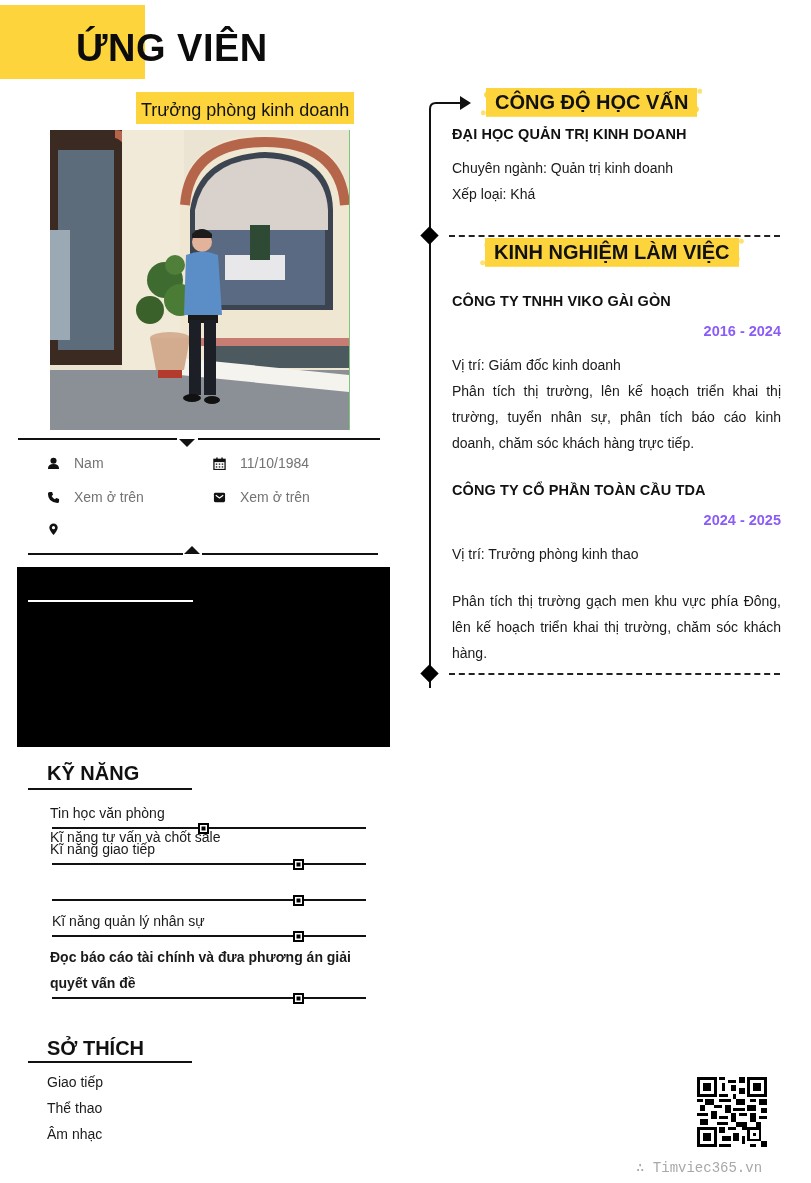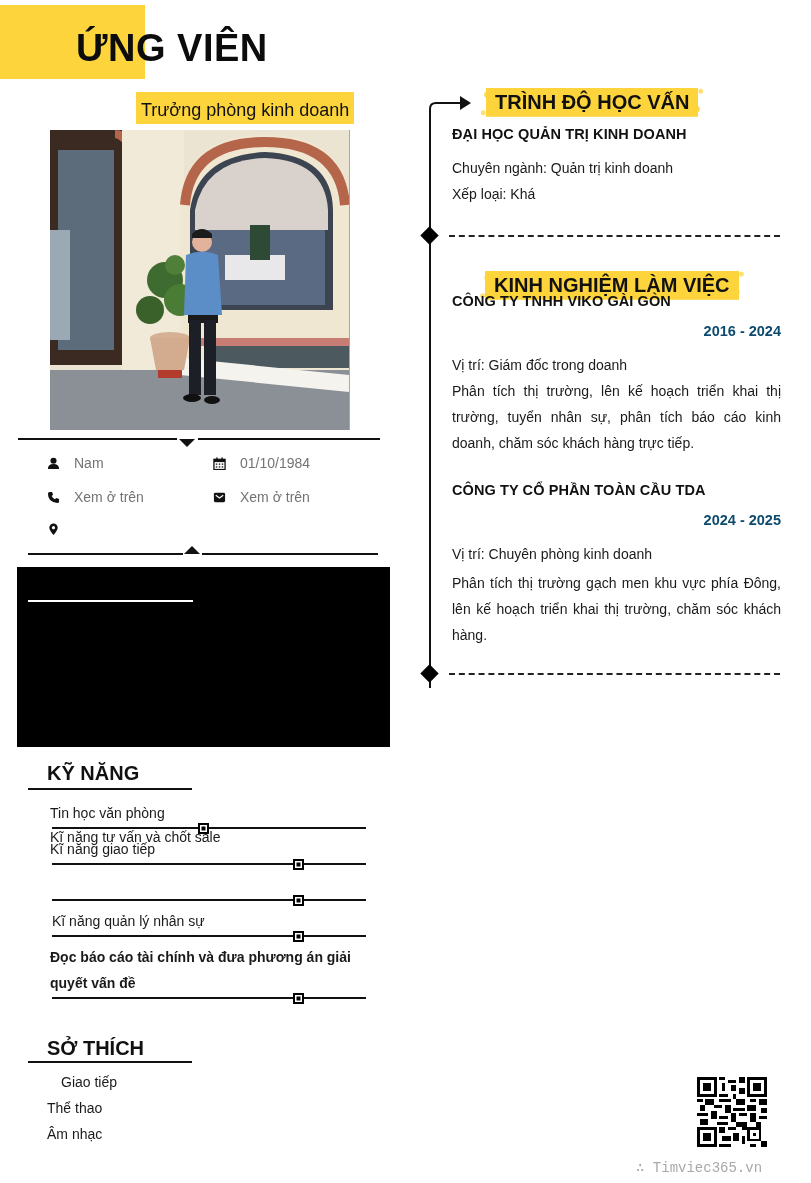--- a/index.html
+++ b/index.html
@@ -57,21 +57,21 @@
       radial-gradient(circle at 99% 20%, rgba(253,212,60,0.7) 0 2px, transparent 3px),
       linear-gradient(#fdd43c, #fdd43c);
     background-size: 100% 100%, 100% 100%, 100% 100%, 100% 100%, calc(100% - 10px) 80%;
     background-position: 0 0, 0 0, 0 0, 0 0, center center;
     background-repeat: no-repeat;
   }
 
   .r-heading { font-size: 14.5px; font-weight: 700; color: #111; letter-spacing: 0.1px; }
   .r-text { font-size: 14px; color: #1a1a1a; line-height: 26px; }
   .r-para { font-size: 14px; color: #1a1a1a; line-height: 26px; text-align: justify; width: 329px; }
-  .r-years { font-size: 14.5px; font-weight: 700; color: #0c4a6e; text-align: right; width: 329px; }
+  .r-years { font-size: 14.5px; font-weight: 700; color: #8b5cf6; text-align: right; width: 329px; }
 
   
   .qr { left: 697px; top: 1077px; width: 70px; height: 70px; }
   .watermark { left: 636px; top: 1159px; font-family: "Liberation Mono", "DejaVu Sans Mono", monospace; font-size: 14px; color: #a8a8a8; }
 </style>
 </head>
 <body>
 
 <div class="abs name-block"></div>
 <div class="abs name-text">ỨNG VIÊN</div>
@@ -145,21 +145,21 @@
         <g fill="#111">
           <rect x="3" y="7" width="1.6" height="1.4"></rect>
           <rect x="6.2" y="7" width="1.6" height="1.4"></rect>
           <rect x="9.4" y="7" width="1.6" height="1.4"></rect>
           <rect x="3" y="10" width="1.6" height="1.4"></rect>
           <rect x="6.2" y="10" width="1.6" height="1.4"></rect>
           <rect x="9.4" y="10" width="1.6" height="1.4"></rect>
         </g>
       </svg>
   </span>
-  <span>01/10/1984</span>
+  <span>11/10/1984</span>
 </div>
 
 <div class="abs info-row" style="left:46px; top:488px;">
   <span class="info-icon">
     <svg viewBox="0 0 14 14">
         <path d="M3 1 L5.5 1 L6.5 4 L5 5.5 Q6.5 8.5 8.5 9 L10 7.5 L13 8.5 L13 11 Q13 13 11 13 Q1 12 1 3 Q1 1 3 1 Z" fill="#111"></path>
       </svg>
   </span>
   <span>Xem ở trên</span>
 </div>
@@ -219,52 +219,52 @@
 <div class="abs skill-handle" style="left:293px; top:931px;"></div>
 
 <div class="abs" style="left:50px; top:944px;font-weight:bold;">
   <div class="skill-label">Đọc báo cáo tài chính và đưa phương án giải quyết vấn đề</div>
 </div>
 <div class="abs skill-track" style="left:52px; top:997px;"></div>
 <div class="abs skill-handle" style="left:293px; top:993px;"></div>
 
 <div class="abs section-title" style="left:47px; top:1037px;">SỞ THÍCH</div>
 <div class="abs section-underline" style="left:28px; top:1061px;"></div>
-<div class="abs hobby" style="left:61px; top:1069px;text-align:right;">Giao tiếp</div>
+<div class="abs hobby" style="left:47px; top:1069px;text-align:right;">Giao tiếp</div>
 <div class="abs hobby" style="left:47px; top:1095px;">Thể thao</div>
 <div class="abs hobby" style="left:47px; top:1121px;">Âm nhạc</div>
 
 <svg class="abs" style="left:426px; top:93px;" width="48" height="22" viewBox="0 0 48 22">
   <path d="M4 22 L4 16 Q4 10 10 10 L36 10" stroke="#111" stroke-width="2" fill="none"></path>
   <path d="M34 3 L45 10 L34 17 Z" fill="#111"></path>
 </svg>
 <div class="abs tl-vert" style="top:114px; height:574px;"></div>
 
 <div class="abs tl-diamond" style="left:423px; top:229px;"></div>
 <div class="abs tl-dash" style="left:449px; top:235px; width:331px;"></div>
 
 <div class="abs tl-diamond" style="left:423px; top:667px;"></div>
 <div class="abs tl-dash" style="left:449px; top:673px; width:331px;"></div>
 
-<div class="abs brush-title" style="left:481px; top:84px;">TRÌNH ĐỘ HỌC VẤN</div>
+<div class="abs brush-title" style="left:481px; top:84px;">CÔNG ĐỘ HỌC VẤN</div>
 <div class="abs r-heading" style="left:452px; top:126px;">ĐẠI HỌC QUẢN TRỊ KINH DOANH</div>
 <div class="abs r-text" style="left:452px; top:155px;">Chuyên ngành: Quản trị kinh doanh</div>
 <div class="abs r-text" style="left:452px; top:181px;">Xếp loại: Khá</div>
 
-<div class="abs brush-title" style="left:480px; top:267px;">KINH NGHIỆM LÀM VIỆC</div>
+<div class="abs brush-title" style="left:480px; top:234px;">KINH NGHIỆM LÀM VIỆC</div>
 
 <div class="abs r-heading" style="left:452px; top:293px;">CÔNG TY TNHH VIKO GÀI GÒN</div>
 <div class="abs r-years" style="left:452px; top:323px;">2016 - 2024</div>
-<div class="abs r-text" style="left:452px; top:352px;">Vị trí: Giám đốc trong doanh</div>
+<div class="abs r-text" style="left:452px; top:352px;">Vị trí: Giám đốc kinh doanh</div>
 <div class="abs r-para" style="left:452px; top:378px;">Phân tích thị trường, lên kế hoạch triển khai thị trường, tuyển nhân sự, phân tích báo cáo kinh doanh, chăm sóc khách hàng trực tiếp.</div>
 
 <div class="abs r-heading" style="left:452px; top:482px;">CÔNG TY CỔ PHẦN TOÀN CẦU TDA</div>
 <div class="abs r-years" style="left:452px; top:512px;">2024 - 2025</div>
-<div class="abs r-text" style="left:452px; top:541px;">Vị trí: Chuyên phòng kinh doanh</div>
-<div class="abs r-para" style="left:452px; top:570px;">Phân tích thị trường gạch men khu vực phía Đông, lên kế hoạch triển khai thị trường, chăm sóc khách hàng.</div>
+<div class="abs r-text" style="left:452px; top:541px;">Vị trí: Trưởng phòng kinh thao</div>
+<div class="abs r-para" style="left:452px; top:588px;">Phân tích thị trường gạch men khu vực phía Đông, lên kế hoạch triển khai thị trường, chăm sóc khách hàng.</div>
 
 <svg class="abs qr" viewBox="0 0 25 25" shape-rendering="crispEdges">
   <rect width="25" height="25" fill="#fff"></rect>
   <g fill="#000">
     <rect x="0" y="0" width="7" height="7"></rect>
       <rect x="1" y="1" width="5" height="5" fill="#fff"></rect>
       <rect x="2" y="2" width="3" height="3"></rect>
     <rect x="18" y="0" width="7" height="7"></rect>
       <rect x="19" y="1" width="5" height="5" fill="#fff"></rect>
       <rect x="20" y="2" width="3" height="3"></rect>

